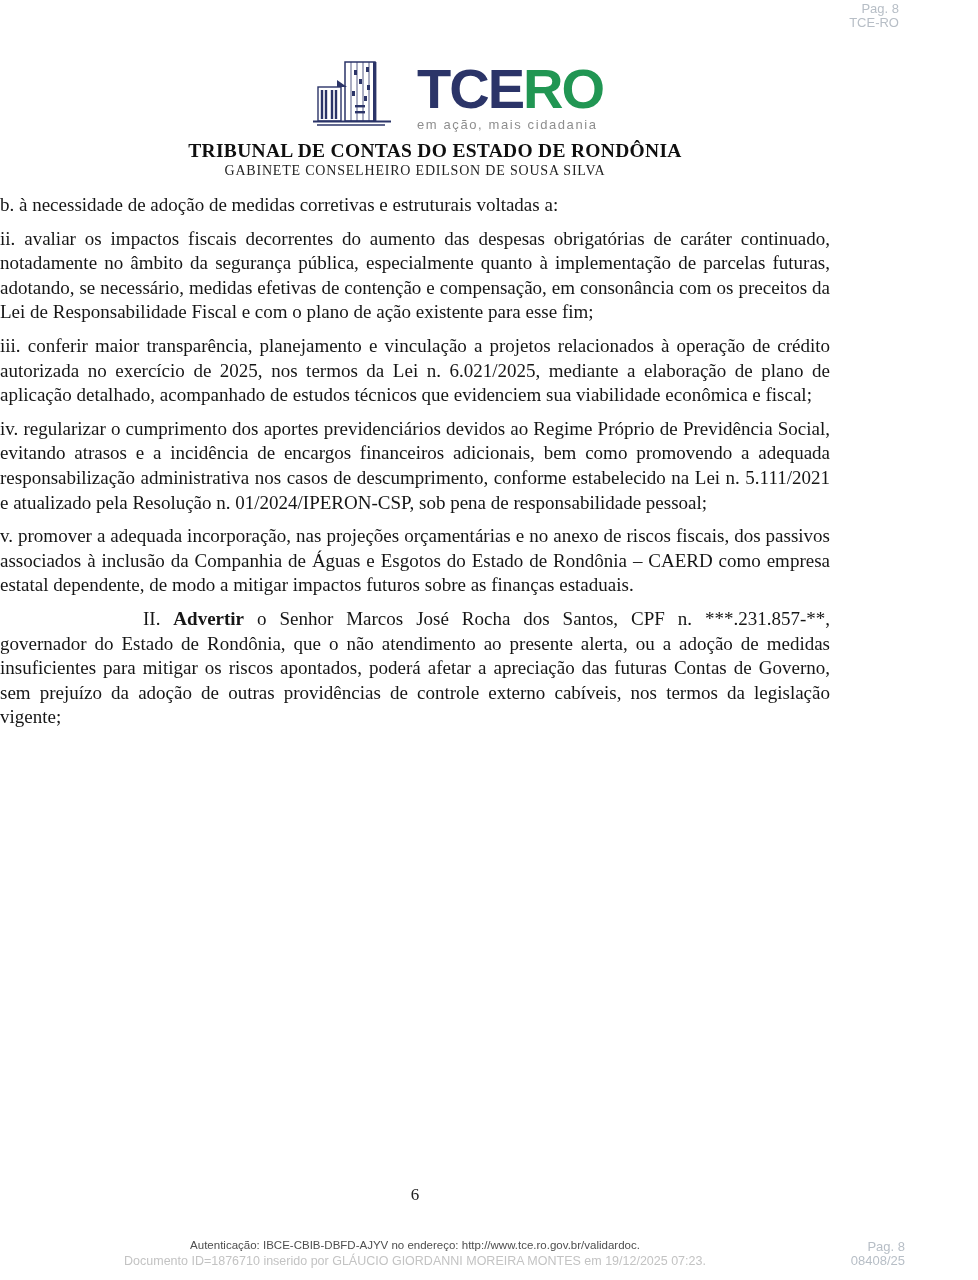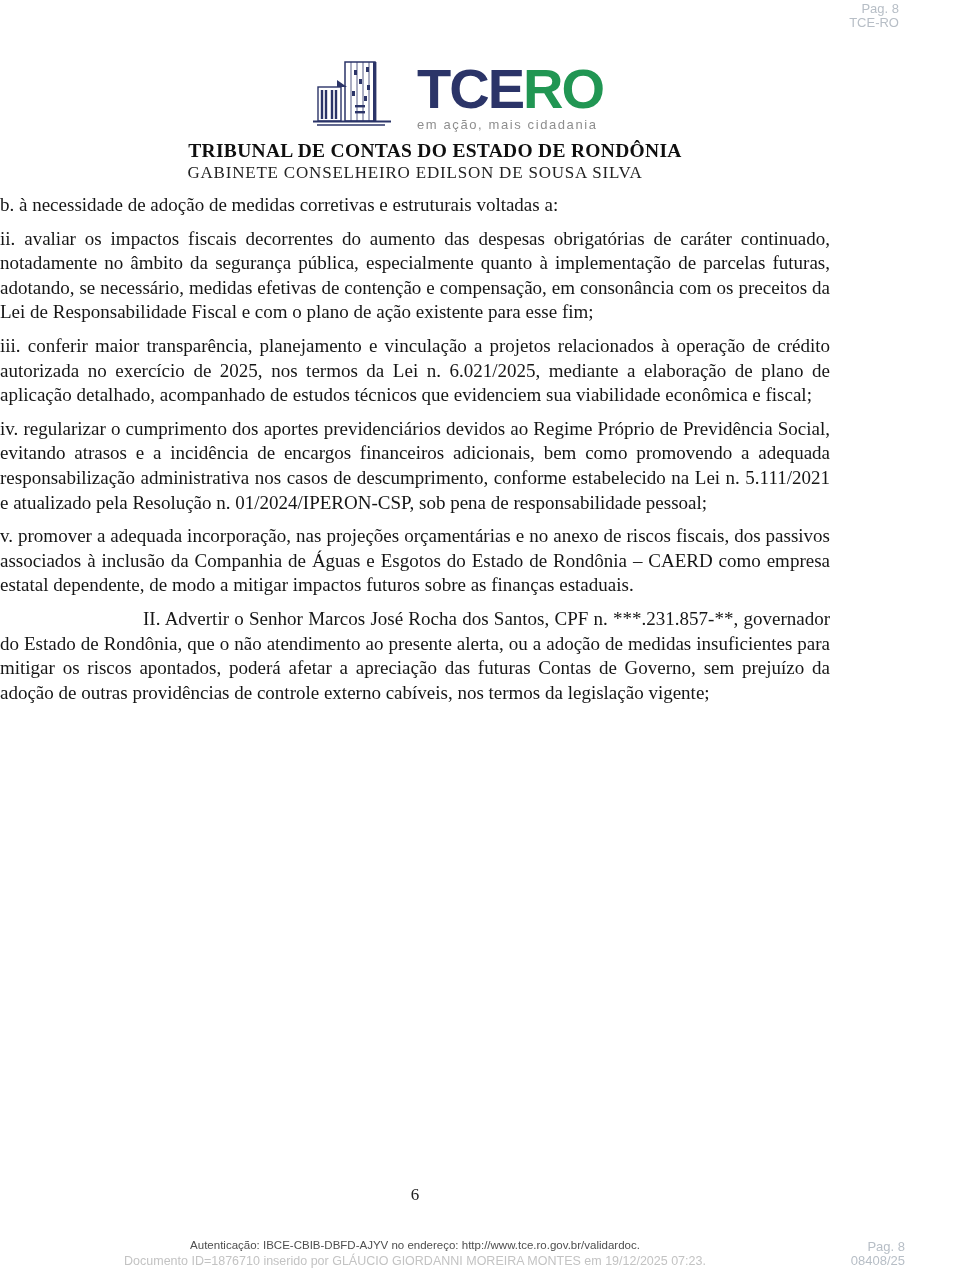--- a/index.html
+++ b/index.html
@@ -15,29 +15,29 @@
   .logo-inner{display:flex;align-items:flex-end;gap:10px;transform:translateX(42px);text-align:center;}
   .wordmark-col{display:flex;flex-direction:column;align-items:flex-start;}
   .wordmark{font-family:"Liberation Sans",sans-serif;font-weight:bold;font-size:56px;
     line-height:50px;letter-spacing:-2px;}
   .tagline{font-family:"Liberation Sans",sans-serif;font-size:13px;letter-spacing:1.6px;
     color:#8e8e8e;margin-top:3px;}
 
   
   .header{position:absolute;top:140px;left:0;width:830px;text-align:center;}
   .header-title{font-size:19.5px;font-weight:bold;letter-spacing:0.3px;color:#0f0f0f;padding-left:40px;}
-  .header-subtitle{font-size:17px;letter-spacing:0.8px;color:#222;margin-top:1px;}
+  .header-subtitle{font-size:14px;letter-spacing:0.8px;color:#222;margin-top:1px;}
 
   
   .doc{position:absolute;top:193px;left:0;width:830px;}
   .doc p{margin:0 0 9px 0;font-size:19px;line-height:24.6px;text-align:justify;}
   .p-b{margin-left:190px;text-align:left;margin-bottom:13px;}
   .p-item{margin-left:160px;}
   .p-ii{text-indent:143px;margin-top:3px;}
-  .bold{font-weight:normal;}
+  .bold{font-weight:bold;}
 
   
   .pageno{position:absolute;top:1185px;left:0;width:830px;text-align:center;
     font-size:17px;color:#222;}
 
   
   .footer{position:absolute;top:1239px;left:0;width:830px;text-align:center;
     font-family:"Liberation Sans",sans-serif;}
   .f-dark{font-size:11.5px;line-height:13px;color:#4e4e4e;}
   .f-light{font-size:12.5px;line-height:14px;color:#c3c3c3;margin-top:2px;white-space:nowrap;}

